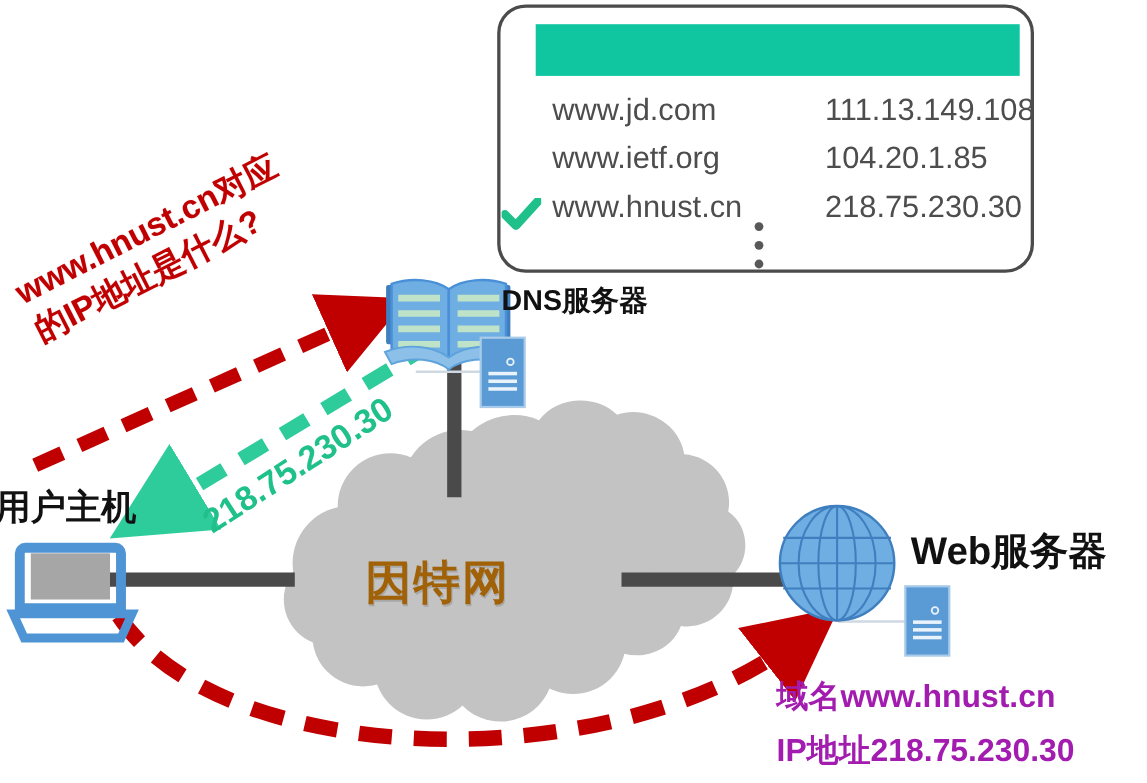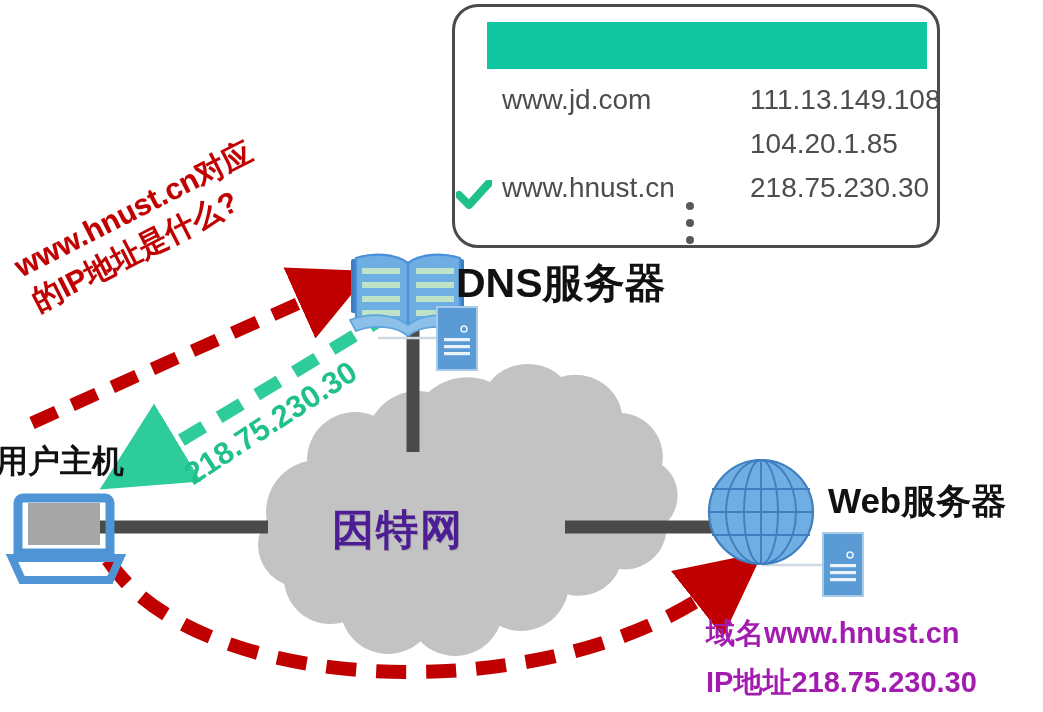--- a/index.html
+++ b/index.html
@@ -49,26 +49,26 @@
     position:absolute;left:456px;top:180px;width:36px;height:30px;
   }
   .vdots{position:absolute;left:686px;top:202px;}
   .vdots i{
     display:block;width:8px;height:8px;border-radius:50%;
     background:#585858;margin-bottom:9px;
   }
 
   
   .lbl{position:absolute;white-space:nowrap;font-weight:bold;color:#111111;}
-  .lbl-dns{left:456px;top:256px;font-size:41px;}
+  .lbl-dns{left:456px;top:256px;font-size:26px;}
   .lbl-web{left:828px;top:478px;font-size:35px;}
   .lbl-host{left:-4px;top:440px;font-size:32px;}
   .lbl-cloud{
     position:absolute;left:332px;top:502px;font-size:42px;font-weight:bold;
-    color:#4c1d95;letter-spacing:2px;white-space:nowrap;
+    color:#a16207;letter-spacing:2px;white-space:nowrap;
     text-shadow:1px 1px 0 #a8a8a8;
   }
   .info{position:absolute;left:706px;font-size:29px;font-weight:bold;color:#a21caf;white-space:nowrap;}
   .info1{top:614px;}
   .info2{top:663px;}
 
   
   .qblock{
     position:absolute;left:8px;top:252px;
     transform:rotate(-27deg);
@@ -209,20 +209,21 @@
 
   <div class="panel"></div>
 
   <div class="panel-head"></div>
   <div class="hdr-domain">域  名</div>
   <div class="hdr-ip">IP地址</div>
 
   <div class="rec-domain" style="top:84px">www.jd.com</div>
   <div class="rec-ip" style="top:84px">111.13.149.108</div>
 
+  <div class="rec-domain" style="top:128px">www.ietf.org</div>
   <div class="rec-ip" style="top:128px">104.20.1.85</div>
 
   <div class="rec-domain" style="top:172px">www.hnust.cn</div>
   <div class="rec-ip" style="top:172px">218.75.230.30</div>
 
   <svg class="check" viewBox="0 0 36 30">
     <path d="M3,15 L13,25 L33,3" fill="none" stroke="#1FC08A" stroke-width="8" stroke-linecap="round" stroke-linejoin="round"></path>
   </svg>
 
   <div class="vdots">

